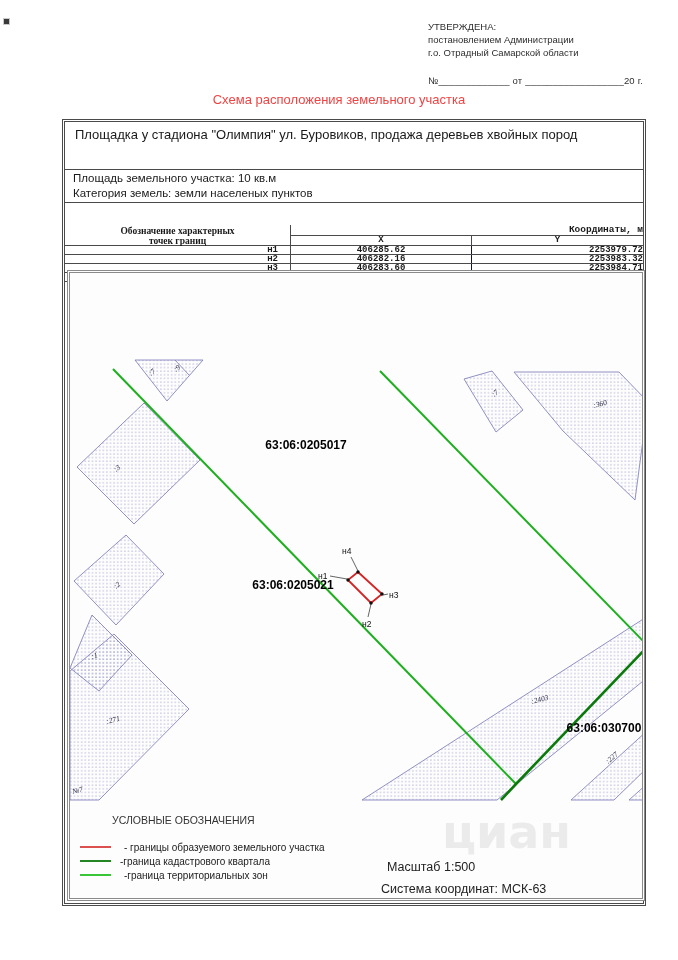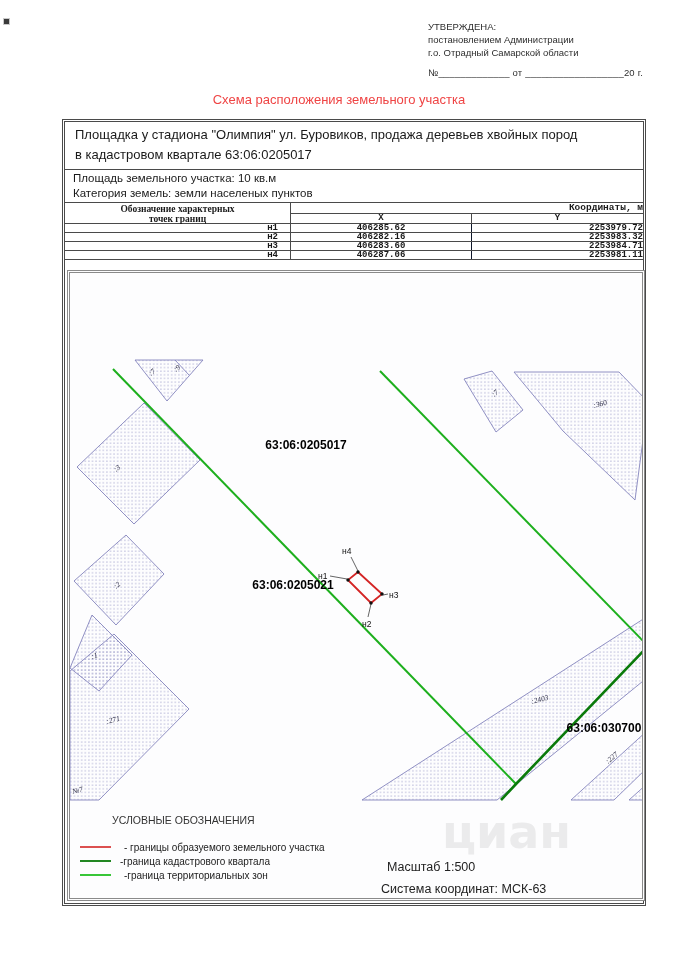--- a/index.html
+++ b/index.html
@@ -1,25 +1,25 @@
 <!DOCTYPE html>
 <html><head>
 <meta charset="utf-8">
 <style>
   html,body{margin:0;padding:0;background:#fff;}
   .page{position:relative;width:678px;height:960px;background:#fff;
         font-family:"Liberation Sans",sans-serif;color:#1a1a1a;overflow:hidden;border-radius:16px;}
   .corner-glyph{position:absolute;left:4px;top:19px;width:5px;height:5px;background:#3a3a3a;outline:1px solid #c9c9c9;}
   .approval{position:absolute;left:428px;top:20px;width:235px;font-size:9.5px;line-height:13px;color:#2e2e2e;}
-  .approval .numline{margin-top:7px;letter-spacing:.2px;}
+  .approval .numline{margin-top:15px;letter-spacing:.2px;}
   .doc-title{position:absolute;left:0;top:92px;width:678px;text-align:center;font-size:13px;color:#ef4444;}
   .doc-box{position:absolute;left:62px;top:119px;width:584px;height:787px;border:3px double #4a4a4a;box-sizing:border-box;}
   .name-sec{height:44px;border-bottom:1px solid #4a4a4a;padding:3px 6px 0 10px;font-size:13px;line-height:20px;box-sizing:content-box;}
   .meta-sec{height:31px;border-bottom:1px solid #4a4a4a;padding:1px 0 0 8px;font-size:11.5px;line-height:15px;}
-  .tbl{height:71px;position:relative;font-size:9.5px;}
+  .tbl{height:71px;position:relative;font-size:9.5px;margin-top:22px;}
   .tbl-head{display:flex;height:20px;}
   .tbl-c1{width:225px;box-sizing:border-box;}
   .tbl-c1.hdr{text-align:center;font-family:"Liberation Serif",serif;font-weight:bold;font-size:9.5px;line-height:10px;padding-top:1px;}
   .tbl-right{flex:1;border-left:1px solid #4a4a4a;display:flex;flex-direction:column;}
   .coords-hdr{height:10px;text-align:right;font-family:"Liberation Mono","DejaVu Sans Mono",monospace;font-weight:bold;font-size:9.5px;line-height:10px;border-bottom:1px solid #4a4a4a;}
   .xy-row{display:flex;height:9px;}
   .x-cell{width:180px;text-align:center;font-family:"Liberation Mono","DejaVu Sans Mono",monospace;font-weight:bold;font-size:9px;line-height:9px;}
   .y-cell{flex:1;border-left:1px solid #4a4a4a;text-align:center;font-family:"Liberation Mono","DejaVu Sans Mono",monospace;font-weight:bold;font-size:9px;line-height:9px;}
   .d-row{display:flex;height:8px;border-top:1px solid #4a4a4a;font-family:"Liberation Mono","DejaVu Sans Mono",monospace;font-weight:bold;font-size:9px;line-height:8px;}
   .d-pt{width:225px;box-sizing:border-box;text-align:right;padding-right:12px;}
@@ -51,21 +51,20 @@
     <div>г.о. Отрадный Самарской области</div>
     <div class="numline">№_____________ от __________________20   г.</div>
   </div>
 
   <div class="doc-title">Схема расположения земельного участка</div>
 
   <div class="doc-box">
 
     <div class="name-sec">
       <div>Площадка у стадиона "Олимпия" ул. Буровиков, продажа деревьев хвойных пород</div>
-      <div>в кадастровом квартале 63:06:0205017</div>
     </div>
 
     <div class="meta-sec">
       <div>Площадь земельного участка: 10 кв.м</div>
       <div>Категория земель: земли населеных пунктов</div>
     </div>
 
     <div class="tbl">
       <div class="tbl-head">
         <div class="tbl-c1 hdr">

